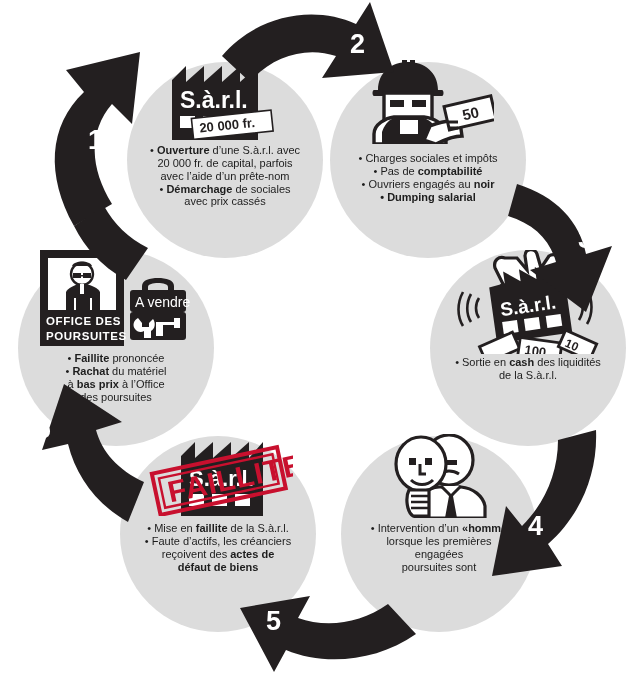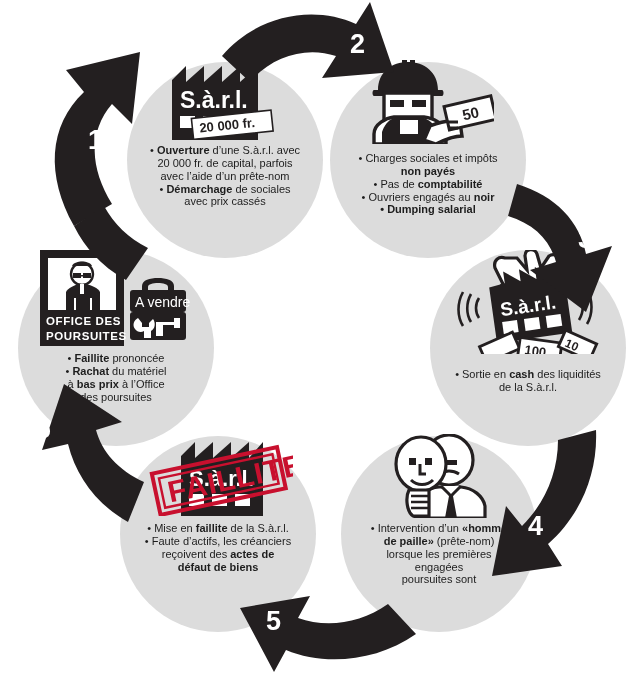--- a/index.html
+++ b/index.html
@@ -31,21 +31,21 @@
   #node1{left:127px;top:62px;width:196px;height:196px;}
   #node1 .art{height:78px;}
   #node1 .txt{margin-top:4px;}
 
   #node2{left:330px;top:62px;width:196px;height:196px;}
   #node2 .art{height:82px;}
   #node2 .txt{margin-top:8px;}
 
   #node3{left:430px;top:250px;width:196px;height:196px;}
   #node3 .art{height:104px;}
-  #node3 .txt{margin-top:14px;}
+  #node3 .txt{margin-top:2px;}
 
   #node4{left:341px;top:436px;width:196px;height:196px;}
   #node4 .art{height:82px;}
   #node4 .txt{margin-top:4px;}
 
   #node5{left:120px;top:436px;width:196px;height:196px;}
   #node5 .art{height:80px;}
   #node5 .txt{margin-top:6px;}
 
   #node6{left:18px;top:250px;width:196px;height:196px;}
@@ -165,21 +165,20 @@
 
         <g transform="rotate(-13 112 52)">
           <rect x="84" y="40" width="48" height="24" fill="#ffffff" stroke="#231f20" stroke-width="3"></rect>
           <text x="100" y="58" font-family="Liberation Sans, sans-serif" font-size="15" font-weight="bold" fill="#231f20">50</text>
         </g>
         <path fill="none" stroke="#231f20" stroke-width="3" d="M86,62 h10 M86,68 h10"></path>
       </svg>
     </div>
     <div class="txt">
         <p><span>• Charges sociales et impôts</span></p>
-        <p><b>non payés</b></p>
         <p><span>• Pas de </span><b>comptabilité</b></p>
         <p><span>• Ouvriers engagés au </span><b>noir</b></p>
         <p><b>• Dumping salarial</b></p>
       </div>
   </div>
 
   <div class="node" id="node3">
     <div class="art">
       <svg class="artsvg" width="150" height="104" viewBox="0 0 150 104">
 
@@ -237,21 +236,20 @@
         <path fill="#231f20" d="M30,24 h7 v7 h-7 Z M46,24 h7 v7 h-7 Z"></path>
         <path fill="none" stroke="#231f20" stroke-width="3" d="M41,30 L41,40 L47,40"></path>
         <path fill="none" stroke="#231f20" stroke-width="3" d="M32,46 C38,52 48,52 54,46"></path>
 
         <path fill="#ffffff" stroke="#231f20" stroke-width="3.2" d="M30,56 L50,56 L50,82 L34,82 C28,78 26,64 30,56 Z"></path>
         <path fill="none" stroke="#231f20" stroke-width="2.6" d="M32,62 h17 M32,68 h17 M32,74 h17"></path>
       </svg>
     </div>
     <div class="txt">
         <p><span>• Intervention d’un </span><b>«homme</b></p>
-        <p><b>de paille»</b><span> (prête-nom)</span></p>
         <p><span>lorsque les premières</span></p>
         <p><span>engagées</span></p>
         <p><span>poursuites sont</span></p>
       </div>
 
   </div>
 
   <div class="node" id="node5">
     <div class="art">
       <svg class="artsvg" width="150" height="80" viewBox="0 0 150 80">

